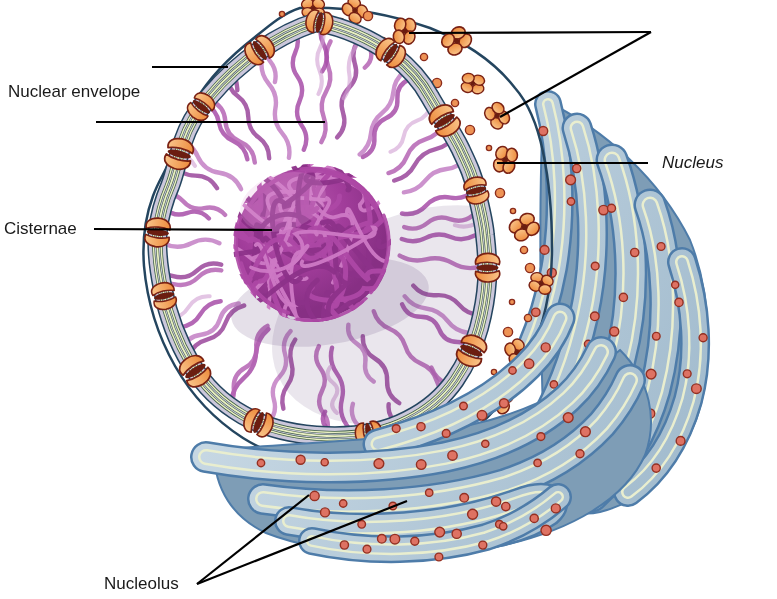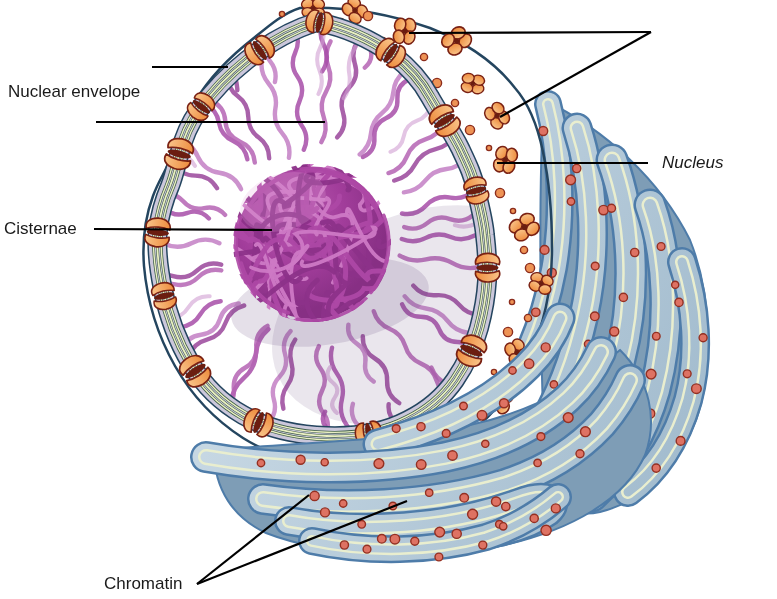--- a/index.html
+++ b/index.html
@@ -410,14 +410,14 @@
       <line x1="651" y1="32" x2="500" y2="117" stroke="#000000" stroke-width="2.2"></line>
       <line x1="648" y1="163" x2="497" y2="163" stroke="#000000" stroke-width="2.2"></line>
       <line x1="197" y1="584" x2="309" y2="495" stroke="#000000" stroke-width="2.2"></line>
       <line x1="197" y1="584" x2="407" y2="501" stroke="#000000" stroke-width="2.2"></line>
     </g>
   </svg>
 
   <div class="label lbl-envelope">Nuclear envelope</div>
   <div class="label lbl-nucleolus">Cisternae</div>
   <div class="label lbl-nucleus">Nucleus</div>
-  <div class="label lbl-cisternae">Chromatin</div>
+  <div class="label lbl-cisternae">Nucleolus</div>
 </div>
 
 </body></html>

